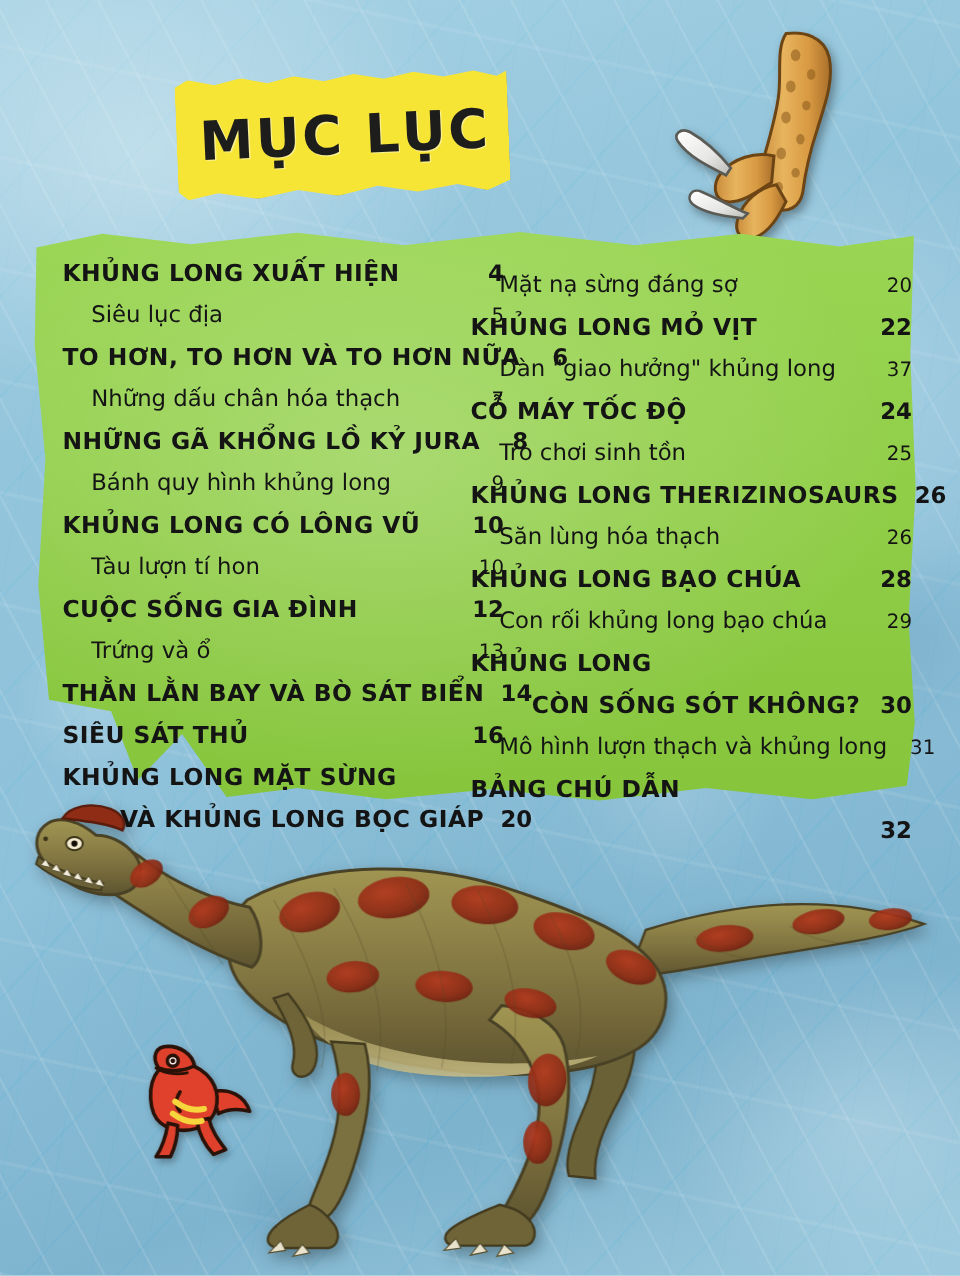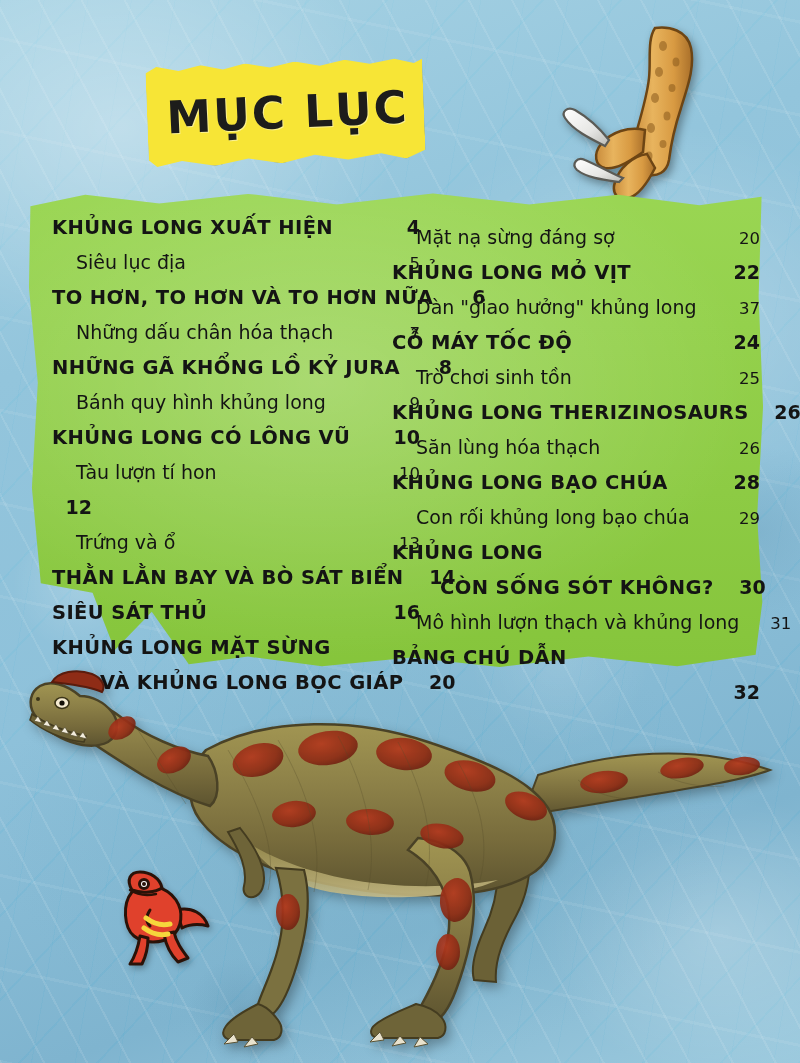--- a/index.html
+++ b/index.html
@@ -128,21 +128,20 @@
     color: #141414;
   }
   #toc-col-left { left: 52px; top: 218px; width: 368px; }
   #toc-col-right { left: 392px; top: 228px; width: 368px; }
 
   .toc-row {
     display: flex;
     align-items: baseline;
     line-height: 1.0;
     margin-bottom: 5px;
-    gap: 12px;
   }
   .toc-row .lbl { flex: 1 1 auto; white-space: nowrap; }
   .toc-row .pg { flex: 0 0 auto; text-align: right; }
 
   
   .lvl-main .lbl {
     font-weight: bold;
     font-size: 19.5px;
     letter-spacing: 0.4px;
     text-transform: uppercase;
@@ -273,20 +272,21 @@
     </div>
     <div class="toc-row lvl-main">
       <span class="lbl">KHỦNG LONG CÓ LÔNG VŨ</span>
       <span class="pg">10</span>
     </div>
     <div class="toc-row lvl-sub">
       <span class="lbl">Tàu lượn tí hon</span>
       <span class="pg">10</span>
     </div>
     <div class="toc-row lvl-main">
+      <span class="lbl">CUỘC SỐNG GIA ĐÌNH</span>
       <span class="pg">12</span>
     </div>
     <div class="toc-row lvl-sub">
       <span class="lbl">Trứng và ổ</span>
       <span class="pg">13</span>
     </div>
     <div class="toc-row lvl-main">
       <span class="lbl">THẰN LẰN BAY VÀ BÒ SÁT BIỂN</span>
       <span class="pg">14</span>
     </div>

